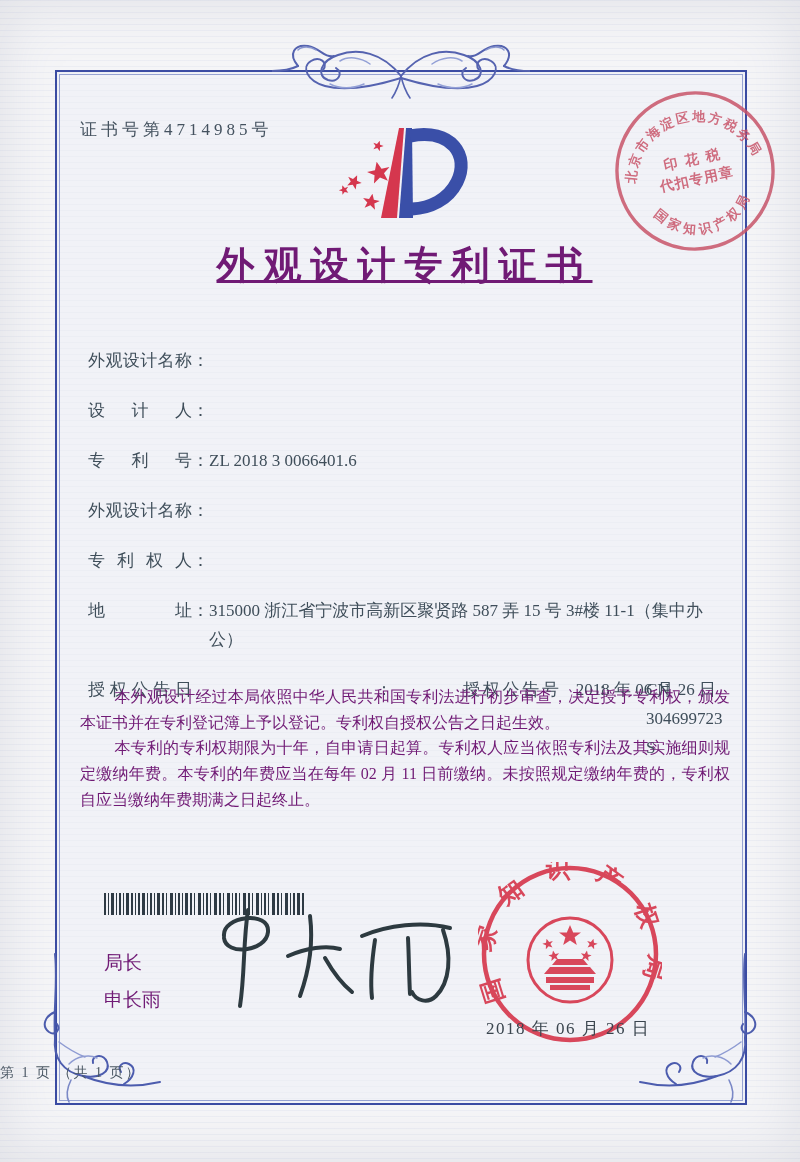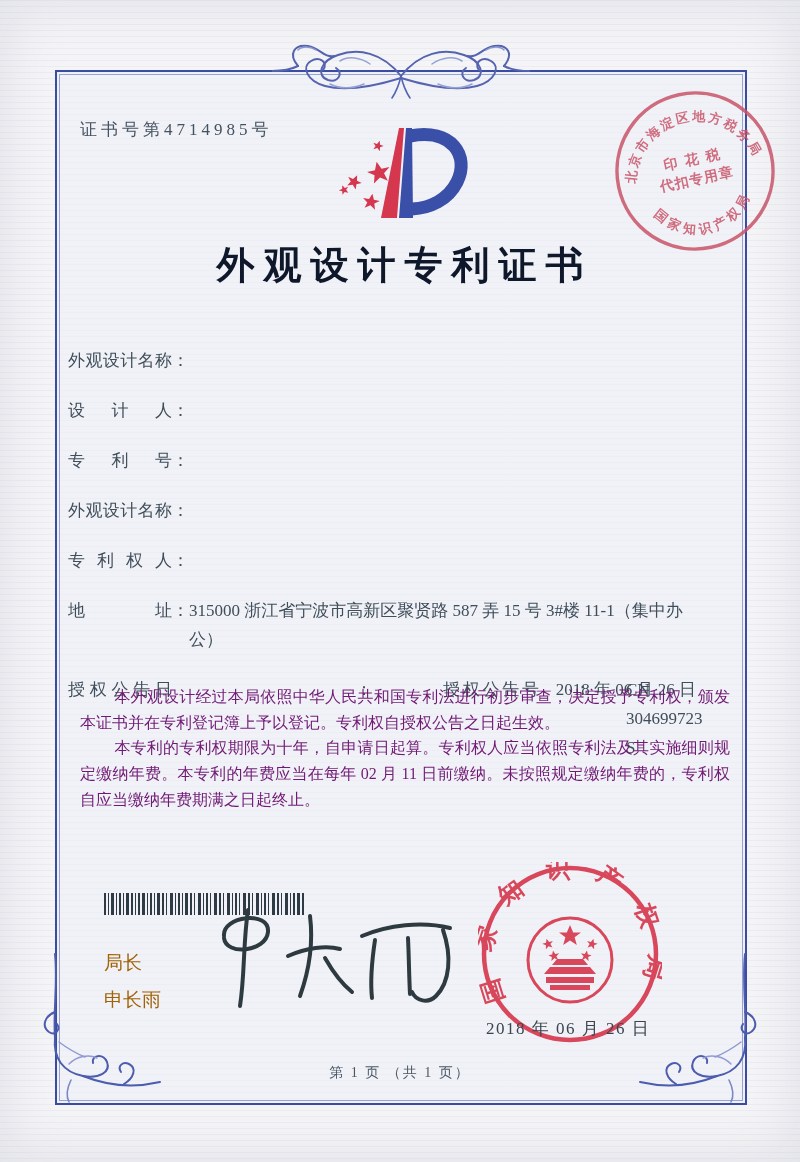--- a/index.html
+++ b/index.html
@@ -21,39 +21,39 @@
   .frame{
     position:absolute;left:55px;top:70px;right:53px;bottom:57px;
     border:2.5px solid #3b4ca3;background:rgba(238,240,247,.45);
   }
   .frame::after{
     content:"";position:absolute;inset:2px;border:1px solid #97a3d2;
   }
   .abs{position:absolute;}
   .cert-no{left:80px;top:118px;font-size:17px;letter-spacing:4px;color:#44525f;}
   .title{left:0;right:0;top:240px;text-align:center;font-size:38px;font-weight:700;
-    letter-spacing:9px;text-indent:9px;color:#0f172a;}
-  .fields{left:68px;top:346px;width:628px;font-size:17px;}
+    letter-spacing:9px;text-indent:9px;color:#701a75;text-decoration:underline;}
+  .fields{left:88px;top:346px;width:628px;font-size:17px;}
   .field-row{margin-bottom:21px;line-height:29px;display:flex;align-items:flex-start;position:relative;}
   .flabel{display:inline-block;width:104px;text-align:justify;text-align-last:justify;flex:0 0 104px;}
   .fcolon{flex:0 0 14px;}
   .fvalue{flex:1;}
   .grant-row{position:relative;justify-content:space-between;}
   .grant-right{position:absolute;left:375px;top:0;display:flex;gap:35px;}
   .grant-right .flabel{width:96px;flex-basis:96px;}
   .paragraphs{left:80px;right:70px;top:684px;font-size:16px;line-height:25.7px;
     text-align:justify;color:#701a75;}
   .paragraphs p{margin:0;text-indent:2.15em;}
   .barcode{left:104px;top:893px;width:202px;height:22px;}
-  .director{left:104px;top:944px;font-size:19px;line-height:37px;color:#a16207;font-family:Liberation Serif, serif;}
+  .director{left:104px;top:944px;font-size:19px;line-height:37px;color:#701a75;font-family:Liberation Serif, serif;}
   .signature{left:210px;top:898px;width:250px;height:118px;}
   .seal{left:478px;top:862px;width:184px;height:184px;opacity:.92;}
   .seal-date{left:486px;top:1017px;font-size:17px;letter-spacing:1.5px;color:#3a454e;z-index:5;}
   .tax-stamp{left:612px;top:88px;width:166px;height:166px;transform:rotate(-12deg);opacity:.85;}
-  .footer{left:0;right:0;top:1064px;text-align:center;font-size:14px;letter-spacing:2px;color:#4a5763;}
+  .footer{left:0;right:0;top:1064px;text-align:left;font-size:14px;letter-spacing:2px;color:#4a5763;}
   .logo{left:300px;top:112px;width:220px;height:133px;}
   .orn-top{left:272px;top:40px;width:258px;height:66px;}
   .orn-bl{left:38px;top:952px;width:124px;height:152px;}
   .orn-br{left:638px;top:952px;width:124px;height:152px;transform:scale(-1,1);}
   svg{display:block;}
 </style>
 </head>
 <body>
 
 <div class="paper-texture"></div>
@@ -145,20 +145,21 @@
     <span class="flabel">外观设计名称</span>
       <span class="fcolon">：</span>
   </div>
   <div class="field-row">
     <span class="flabel">设计人</span>
       <span class="fcolon">：</span>
   </div>
   <div class="field-row">
     <span class="flabel">专利号</span>
       <span class="fcolon">：</span>
+    <span class="fvalue">ZL 2018 3 0066401.6</span>
   </div>
   <div class="field-row">
     <span class="flabel">外观设计名称</span>
       <span class="fcolon">：</span>
   </div>
   <div class="field-row">
     <span class="flabel">专利权人</span>
       <span class="fcolon">：</span>
   </div>
   <div class="field-row">

